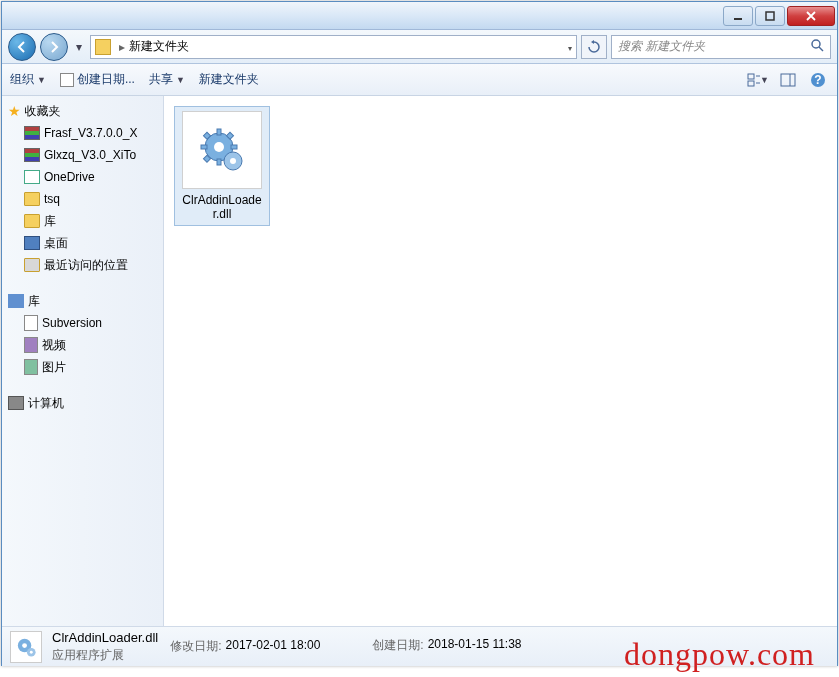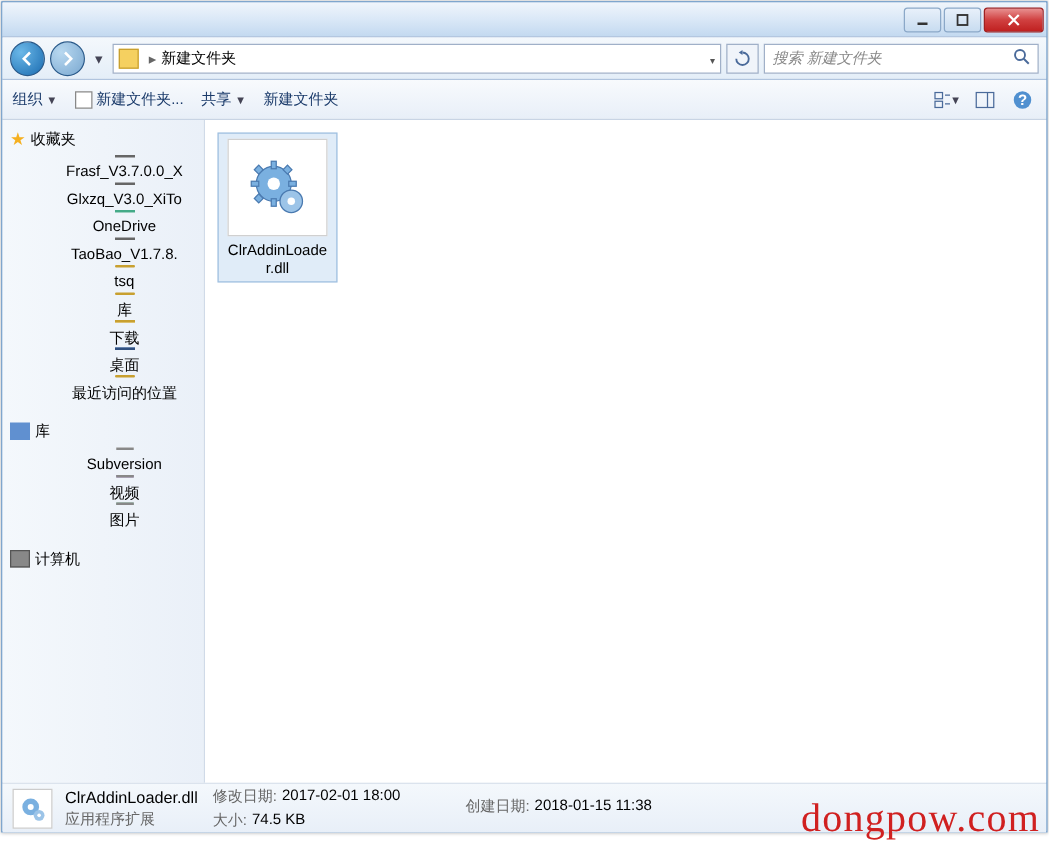--- a/index.html
+++ b/index.html
@@ -28,21 +28,21 @@
 .toolbar { height: 32px; background: linear-gradient(to bottom, #f8fafd, #e8eff8); border-bottom: 1px solid #c8d4e4; display: flex; align-items: center; padding: 0 8px; gap: 14px; }
 .tool-item { display: flex; align-items: center; gap: 3px; color: #1a3a6a; cursor: default; }
 .tool-drop { font-size: 9px; color: #445; }
 .tool-right { margin-left: auto; display: flex; gap: 8px; align-items: center; }
 .tool-icon-btn { width: 22px; height: 20px; display: flex; align-items: center; justify-content: center; color: #4a6a9a; }
 
 .body-area { display: flex; height: 530px; }
 .sidebar { width: 162px; background: linear-gradient(to right, #f4f8fc, #eaf0f8); border-right: 1px solid #d0dae8; overflow: hidden; padding-top: 4px; }
 .side-group { padding: 2px 0 2px 6px; display: flex; align-items: center; gap: 4px; height: 22px; white-space: nowrap; overflow: hidden; }
 .side-group.hdr { font-weight: normal; }
-.side-group.sub { padding-left: 34px; flex-direction: column; }
+.side-group.sub { padding-left: 22px; }
 .star-icon { color: #f5b020; font-size: 14px; }
 .fold-icon { width: 16px; height: 14px; background: #f5d060; border: 1px solid #c8a030; border-radius: 1px; display: inline-block; }
 .arch-icon { width: 16px; height: 14px; background: linear-gradient(#b04040 33%, #40b040 33% 66%, #4040b0 66%); border: 1px solid #666; display: inline-block; }
 .lib-icon { width: 16px; height: 14px; background: #6090d0; display: inline-block; }
 .dl-icon { width: 16px; height: 14px; background: #f5d060; border: 1px solid #c8a030; position: relative; }
 .desk-icon { width: 16px; height: 14px; background: #5080c0; border: 1px solid #305080; }
 .doc-icon { width: 14px; height: 16px; background: #fff; border: 1px solid #888; }
 .comp-icon { width: 16px; height: 14px; background: #888; border: 1px solid #555; }
 
 .content { flex: 1; background: #fff; padding: 10px; position: relative; }
@@ -52,21 +52,21 @@
 .gear-svg { width: 50px; height: 50px; }
 .file-label { text-align: center; margin-top: 4px; line-height: 14px; word-break: break-all; }
 
 .details-pane { height: 40px; background: linear-gradient(to bottom, #f4f8fc, #e8eff8); border-top: 1px solid #d0dae8; display: flex; align-items: center; padding: 4px 8px; gap: 10px; }
 .det-thumb { width: 32px; height: 32px; background: #fff; border: 1px solid #ccc; display: flex; align-items: center; justify-content: center; }
 .det-cols { display: flex; flex-direction: column; gap: 2px; }
 .det-line { display: flex; gap: 4px; }
 .det-label { color: #666; }
 .det-name { font-size: 13px; }
 
-.watermark { position: absolute; bottom: 4px; right: 7px; color: #d02020; font-size: 32px; font-family: "Times New Roman", serif; letter-spacing: 1px; }
+.watermark { position: absolute; bottom: 4px; right: 24px; color: #d02020; font-size: 32px; font-family: "Times New Roman", serif; letter-spacing: 1px; }
 
 .small-drop::after { content: "▾"; font-size: 8px; margin-left: 2px; }
 </style>
 </head>
 <body>
 
 <div class="window">
 
   <div class="titlebar">
     <div class="win-btn min">
@@ -123,21 +123,21 @@
     </div>
   </div>
 
   <div class="toolbar">
     <div class="tool-item">
       <span>组织</span>
       <span class="tool-drop">▼</span>
     </div>
     <div class="tool-item">
       <span style="width:14px;height:14px;background:#fff;border:1px solid #888;display:inline-block"></span>
-      <span>新建文件夹...</span>
+      <span>创建日期...</span>
     </div>
     <div class="tool-item">
       <span>共享</span>
       <span class="tool-drop">▼</span>
     </div>
     <div class="tool-item">
       <span>新建文件夹</span>
     </div>
     <div class="tool-right">
       <div class="tool-icon-btn">
@@ -177,34 +177,26 @@
           </div>
           <div class="side-group sub">
             <span class="arch-icon"></span>
             <span>Glxzq_V3.0_XiTo</span>
           </div>
           <div class="side-group sub">
             <span class="desk-icon" style="background: rgb(255, 255, 255); border: 1px solid rgb(68, 170, 136);"></span>
             <span>OneDrive</span>
           </div>
           <div class="side-group sub">
-            <span class="arch-icon"></span>
-            <span>TaoBao_V1.7.8.</span>
-          </div>
-          <div class="side-group sub">
             <span class="fold-icon"></span>
             <span>tsq</span>
           </div>
           <div class="side-group sub">
             <span class="fold-icon"></span>
             <span>库</span>
-          </div>
-          <div class="side-group sub">
-            <span class="dl-icon"></span>
-            <span>下载</span>
           </div>
           <div class="side-group sub">
             <span class="desk-icon"></span>
             <span>桌面</span>
           </div>
           <div class="side-group sub">
             <span class="fold-icon" style="background: rgb(216, 216, 216);"></span>
             <span>最近访问的位置</span>
           </div>
         </div>
@@ -270,24 +262,20 @@
     </div>
     <div class="det-cols">
       <div class="det-name">ClrAddinLoader.dll</div>
       <div style="color:#666">应用程序扩展</div>
     </div>
     <div class="det-cols" style="margin-left:2px">
       <div class="det-line">
           <span class="det-label">修改日期:</span>
           <span>2017-02-01 18:00</span>
         </div>
-      <div class="det-line">
-          <span class="det-label">大小:</span>
-          <span>74.5 KB</span>
-        </div>
     </div>
     <div class="det-cols" style="margin-left:42px">
       <div class="det-line">
           <span class="det-label">创建日期:</span>
           <span>2018-01-15 11:38</span>
         </div>
       <div></div>
     </div>
   </div>
 

